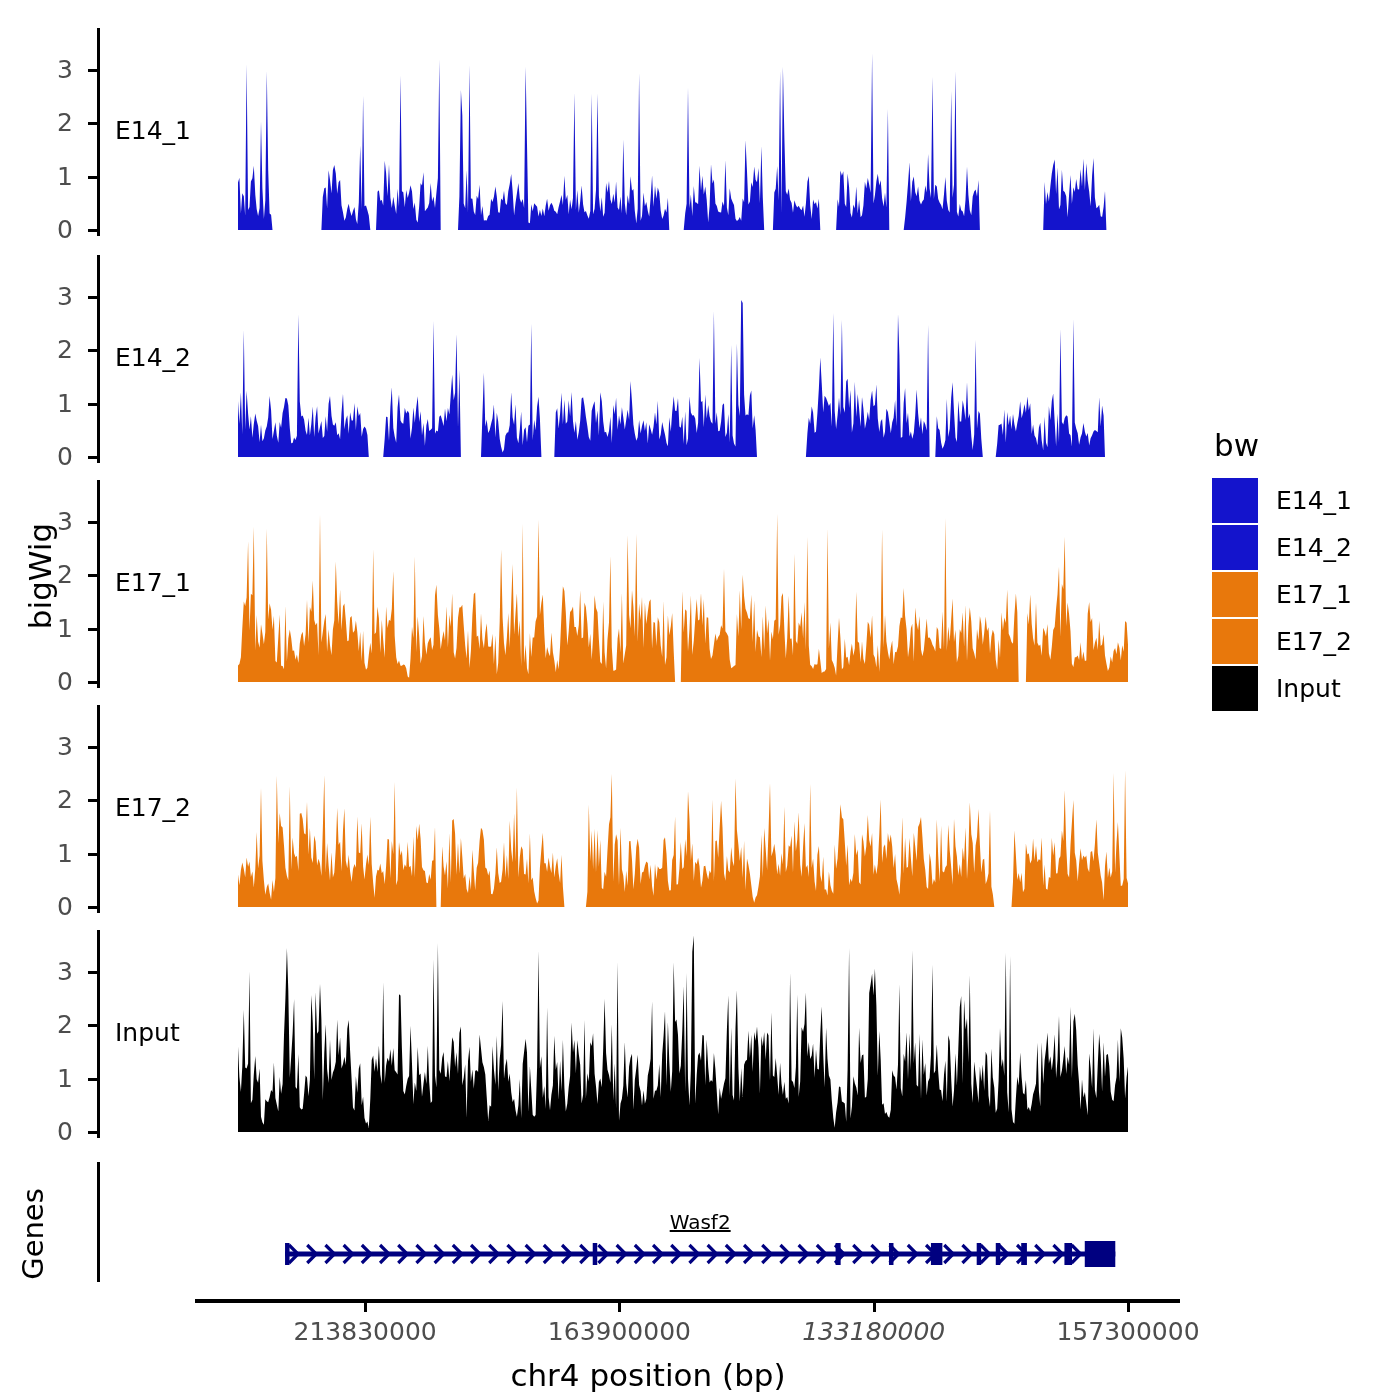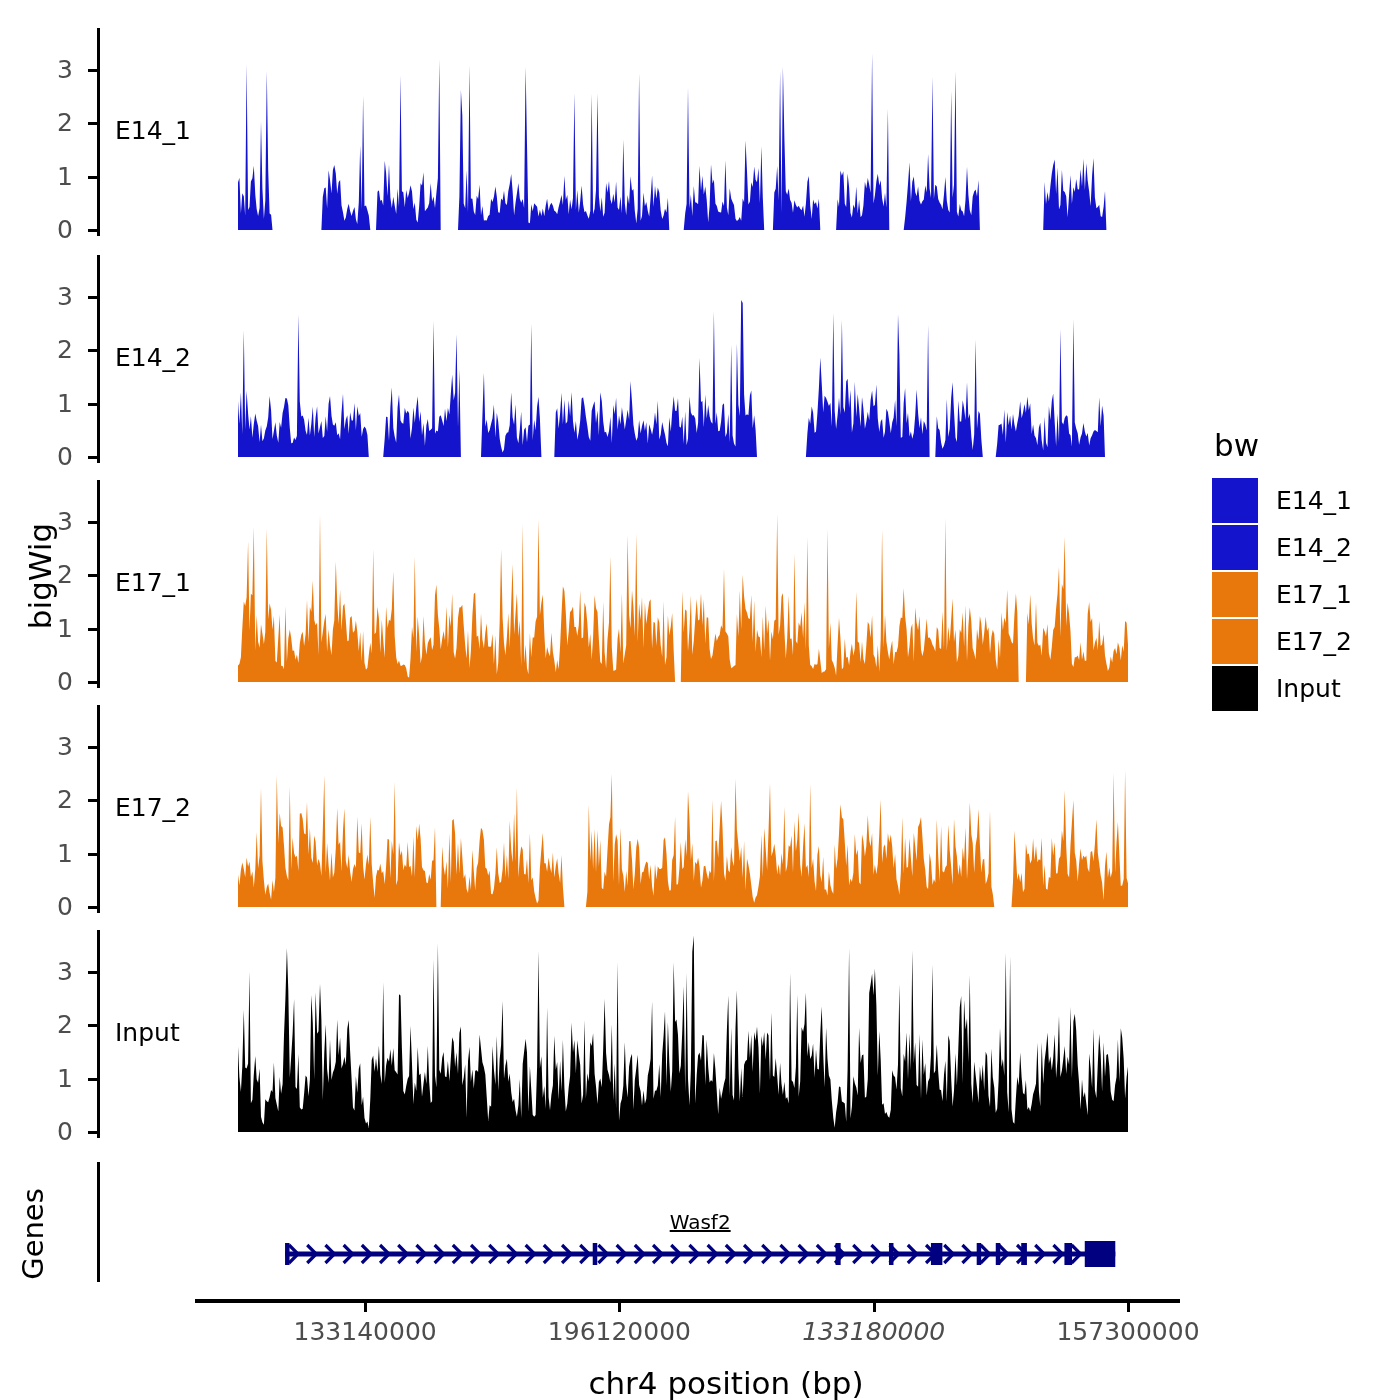--- a/index.html
+++ b/index.html
@@ -188,29 +188,29 @@
         <rect x="924.2" y="81" width="5.7214285714285325" height="22" fill="#000080"></rect>
         <rect x="967.4285714285714" y="81" width="7.628571428571377" height="22" fill="#000080"></rect>
         <rect x="987.7714285714286" y="79" width="30.514285714285734" height="26" fill="#000080"></rect>
       </svg>
   </div>
 
   <div id="xaxis">
     <div id="xaxis-line" style="left: 195px; top: 1299px; width: 985px;"></div>
     <div id="xticks-container">
         <div class="xtick" style="left: 364.143px; top: 1303px;"></div>
-        <div class="xticklab" style="left: 365.143px; top: 1317px;">133140000</div>
+        <div class="xticklab" style="left: 365.143px; top: 1317px;">213830000</div>
         <div class="xtick" style="left: 618.429px; top: 1303px;"></div>
-        <div class="xticklab" style="left: 619.429px; top: 1317px;">196120000</div>
+        <div class="xticklab" style="left: 619.429px; top: 1317px;">163900000</div>
         <div class="xtick" style="left: 872.714px; top: 1303px;"></div>
         <div class="xticklab" style="left: 873.714px; top: 1317px; font-style: italic;">133180000</div>
         <div class="xtick" style="left: 1127px; top: 1303px;"></div>
         <div class="xticklab" style="left: 1128px; top: 1317px;">157300000</div>
       </div>
-    <div id="xlab" style="left: 726px; top: 1357px; margin-top: 8px;">chr4 position (bp)</div>
+    <div id="xlab" style="left: 648px; top: 1357px;">chr4 position (bp)</div>
   </div>
 
   <div id="legend">
     <div id="legend-title">bw</div>
     <div id="legend-items">
         <div class="legend-row">
           <div class="legend-key" style="background: rgb(20, 20, 204);"></div>
           <div class="legend-text">E14_1</div>
         </div>
         <div class="legend-row">

